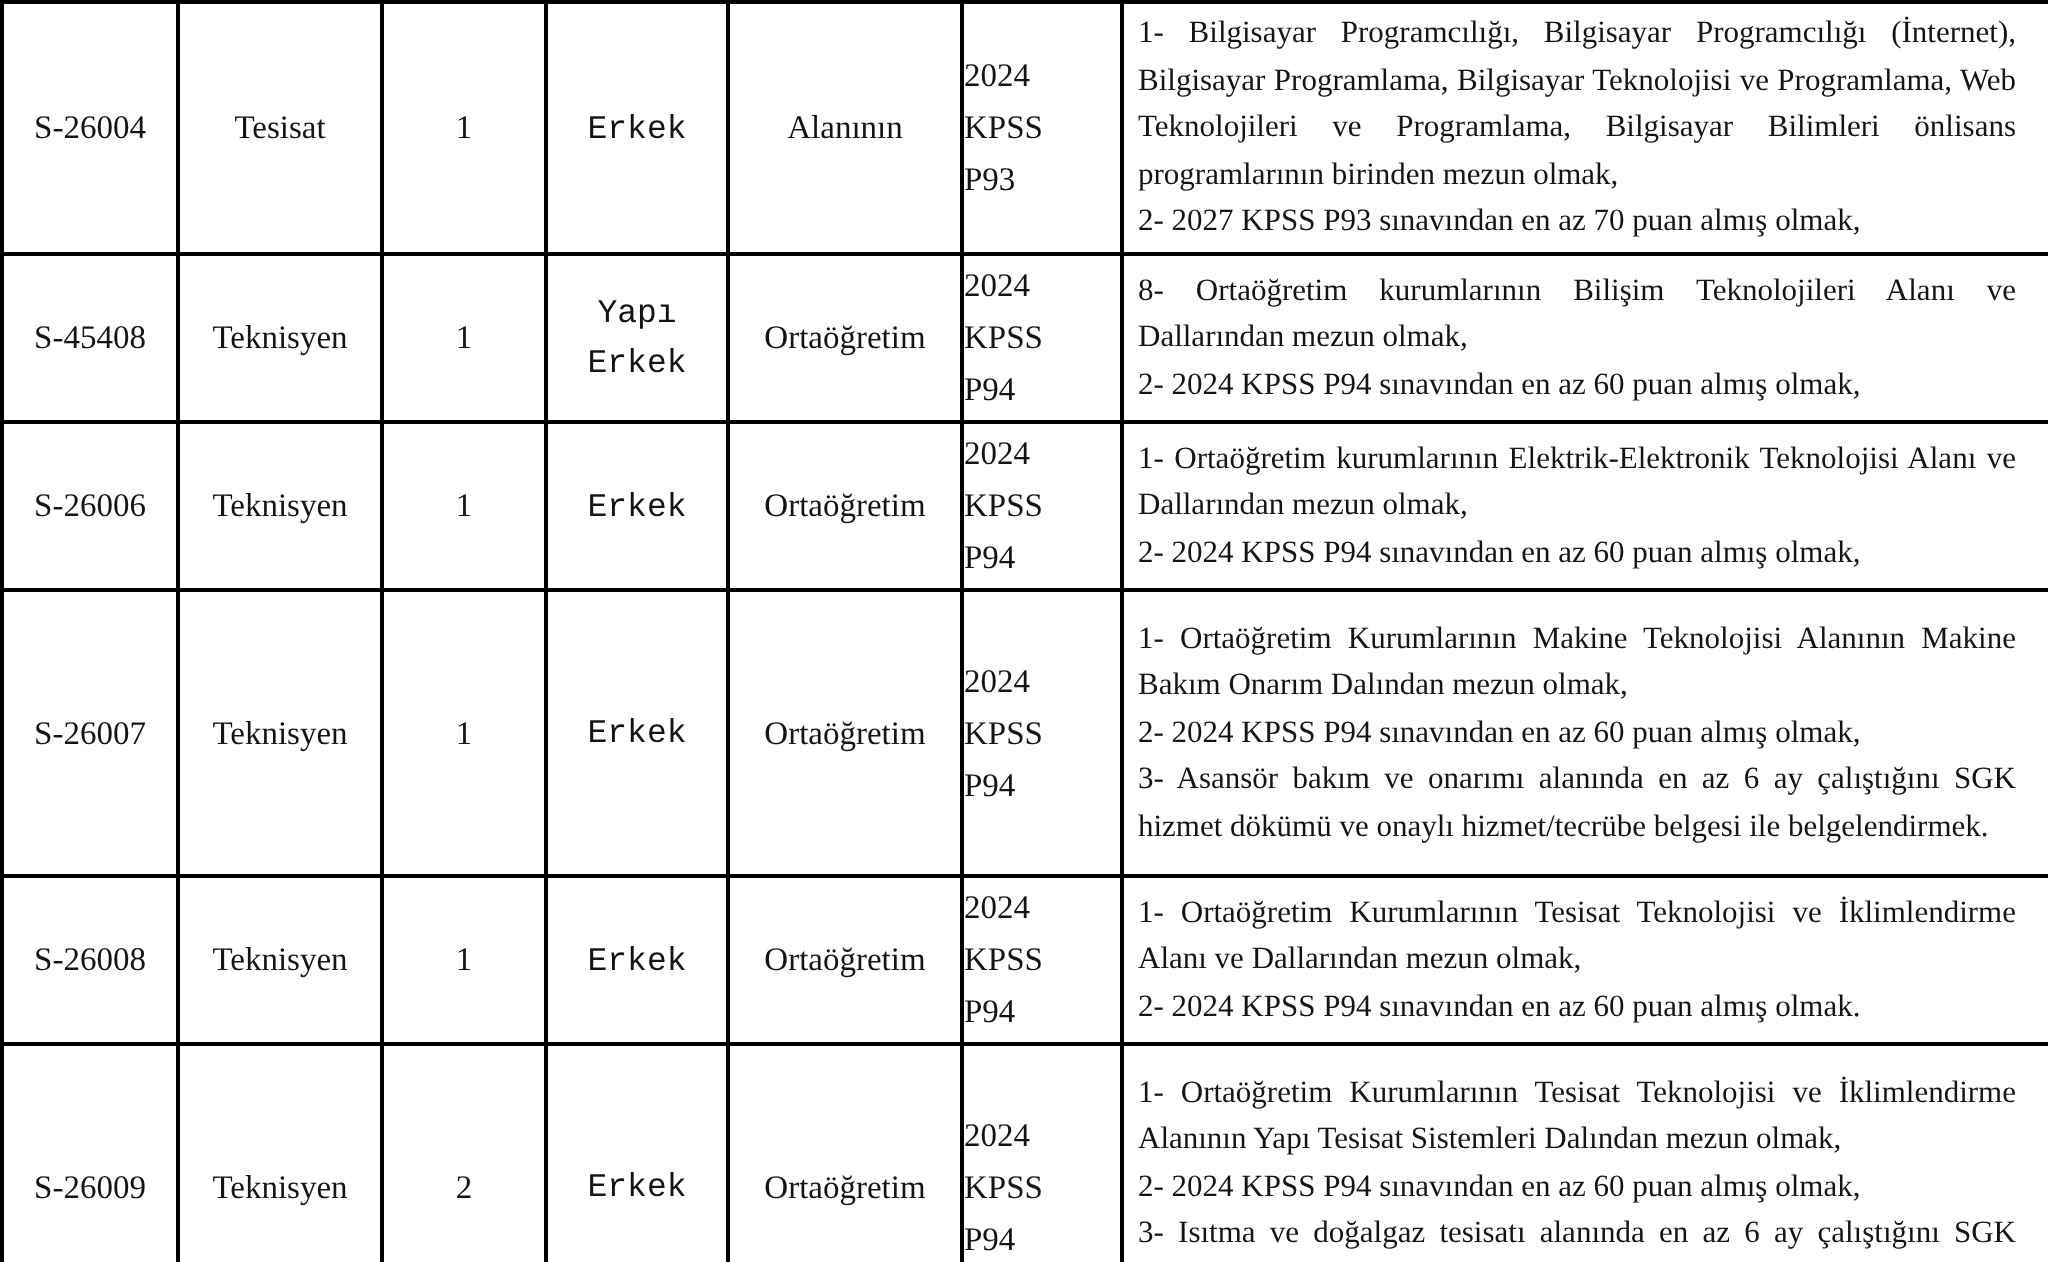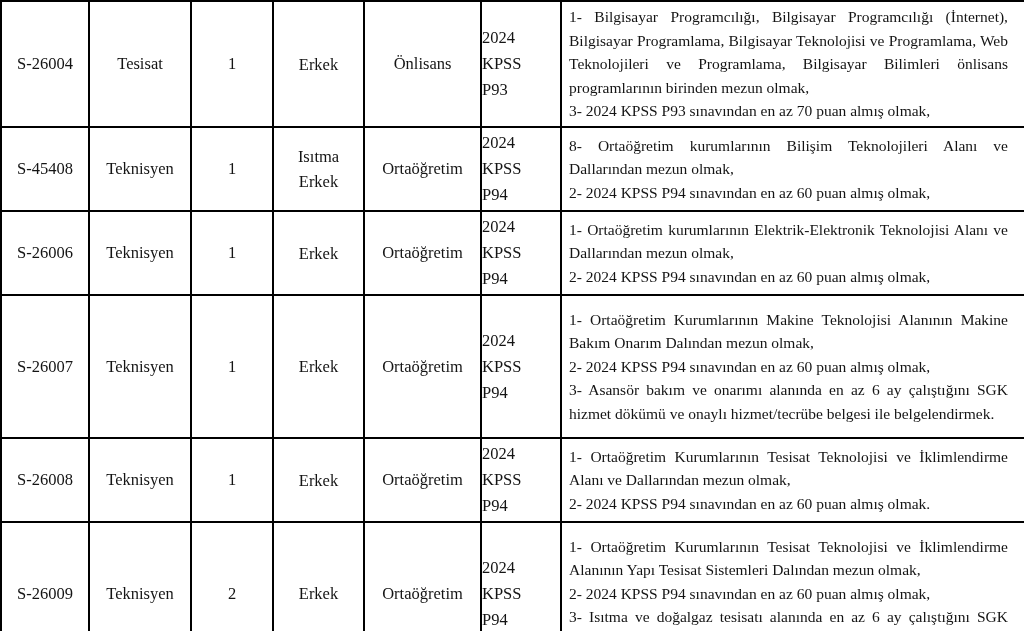--- a/index.html
+++ b/index.html
@@ -26,21 +26,21 @@
     padding: 2px 3px;
     margin-top: 26px;
   }
   td.kpss { text-align: center; padding: 2px 0; }
   td.kpss .kl {
     display: block;
     font-size: 16.5px;
     line-height: 26px;
     text-align: left;
   }
-  td.gender .gl { display: block; line-height: 25px; }
+  td.gender .gl { display: block; line-height: 25px; font-family: Liberation Mono, monospace; }
   td.req {
     padding: 2px 16px 2px 7px;
     font-size: 15.5px;
     vertical-align: middle;
   }
   td.req .req-item {
     text-align: justify;
     line-height: 23.6px;
   }
 </style>
@@ -59,38 +59,38 @@
   </colgroup>
 
   <tbody>
       <tr style="height:126px">
     <td class="c">S-26004</td>
     <td class="c">Tesisat</td>
     <td class="c">1</td>
     <td class="c gender">
       <span class="gl">Erkek</span>
     </td>
-    <td class="c">Önlisans</td>
+    <td class="c">Alanının</td>
     <td class="kpss">
       <span class="kl">2024</span>
       <span class="kl">KPSS</span>
       <span class="kl">P93</span>
     </td>
     <td class="req">
       <div class="req-item">1- Bilgisayar Programcılığı, Bilgisayar Programcılığı (İnternet), Bilgisayar Programlama, Bilgisayar Teknolojisi ve Programlama, Web Teknolojileri ve Programlama, Bilgisayar Bilimleri önlisans programlarının birinden mezun olmak,</div>
-      <div class="req-item">3- 2024 KPSS P93 sınavından en az 70 puan almış olmak,</div>
+      <div class="req-item">2- 2027 KPSS P93 sınavından en az 70 puan almış olmak,</div>
     </td>
   </tr>
 
   <tr style="height:72px">
     <td class="c">S-45408</td>
     <td class="c">Teknisyen</td>
     <td class="c">1</td>
     <td class="c gender">
-      <span class="gl">Isıtma</span>
+      <span class="gl">Yapı</span>
       <span class="gl">Erkek</span>
     </td>
     <td class="c">Ortaöğretim</td>
     <td class="kpss">
       <span class="kl">2024</span>
       <span class="kl">KPSS</span>
       <span class="kl">P94</span>
     </td>
     <td class="req">
       <div class="req-item">8- Ortaöğretim kurumlarının Bilişim Teknolojileri Alanı ve Dallarından mezun olmak,</div>

